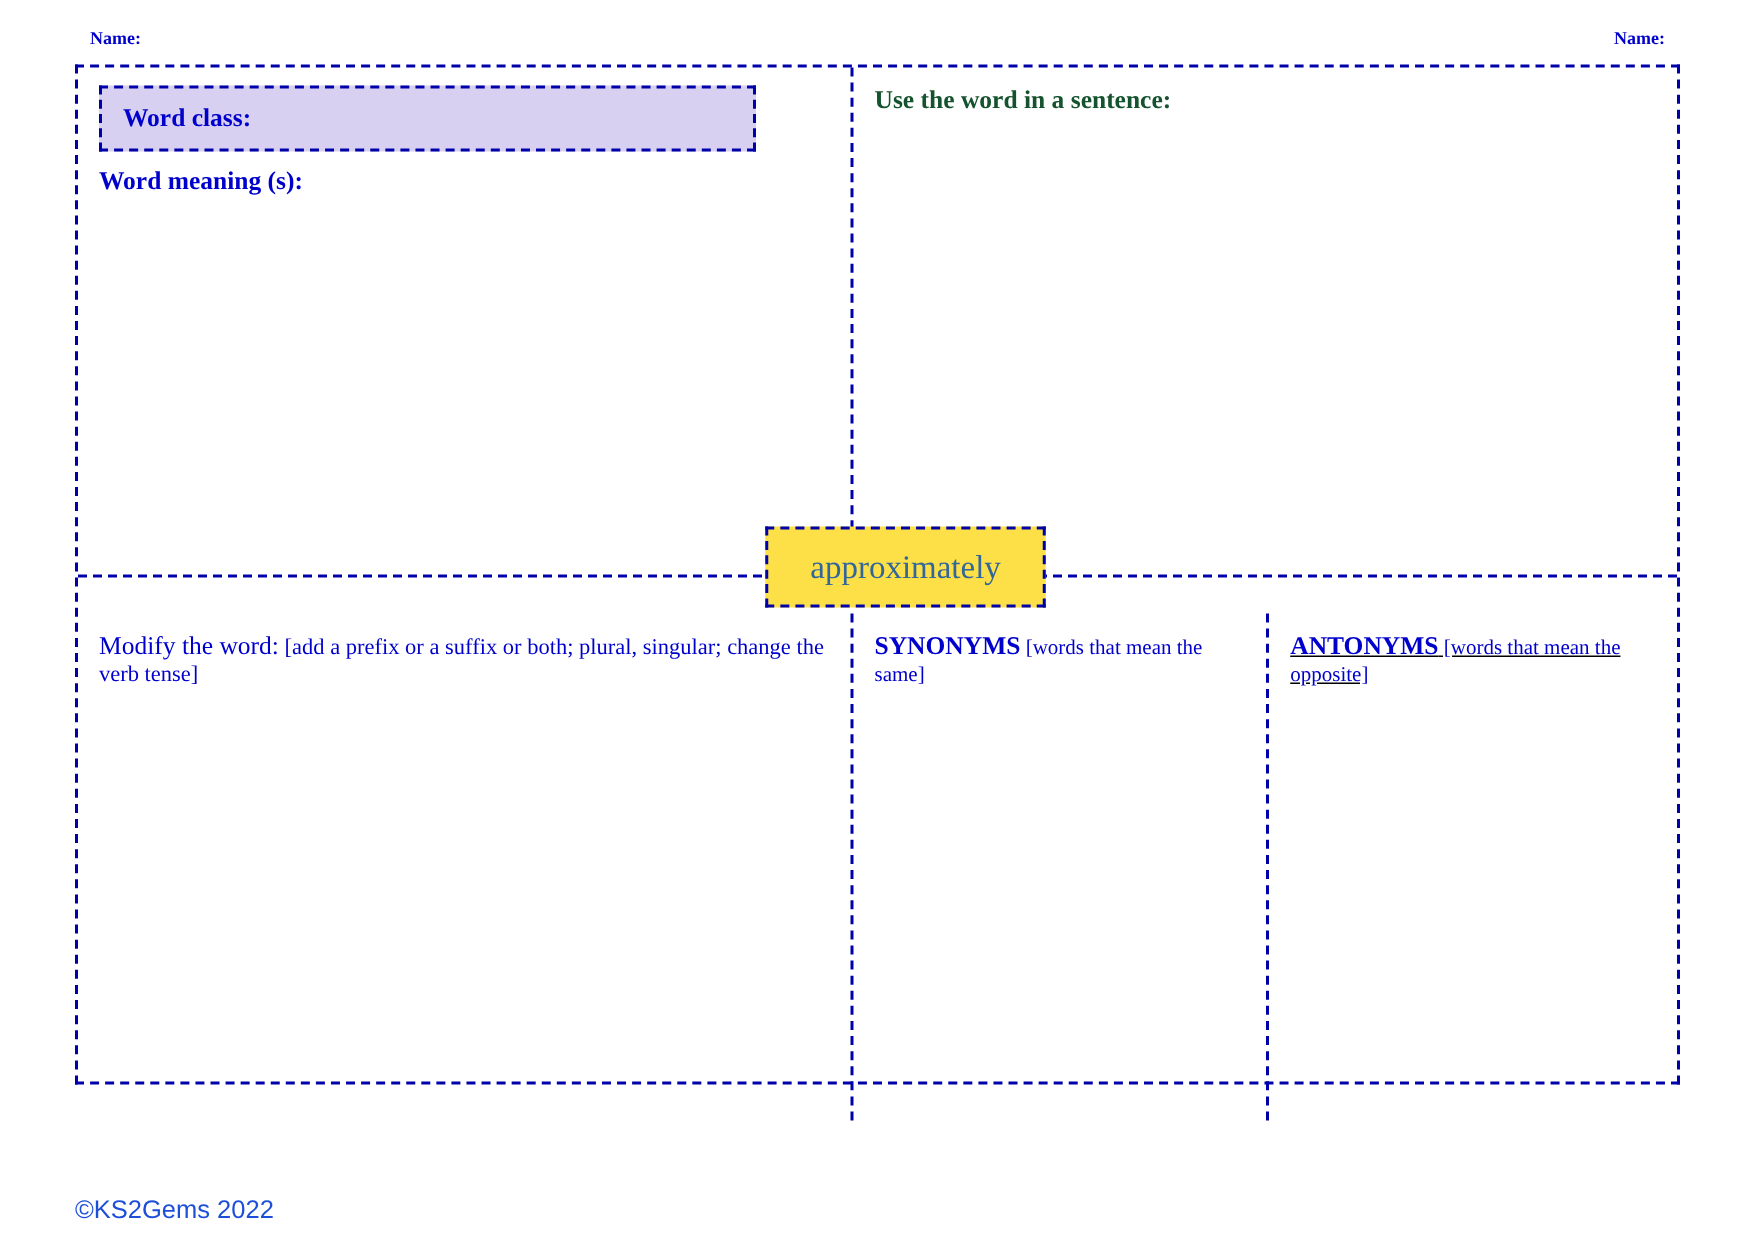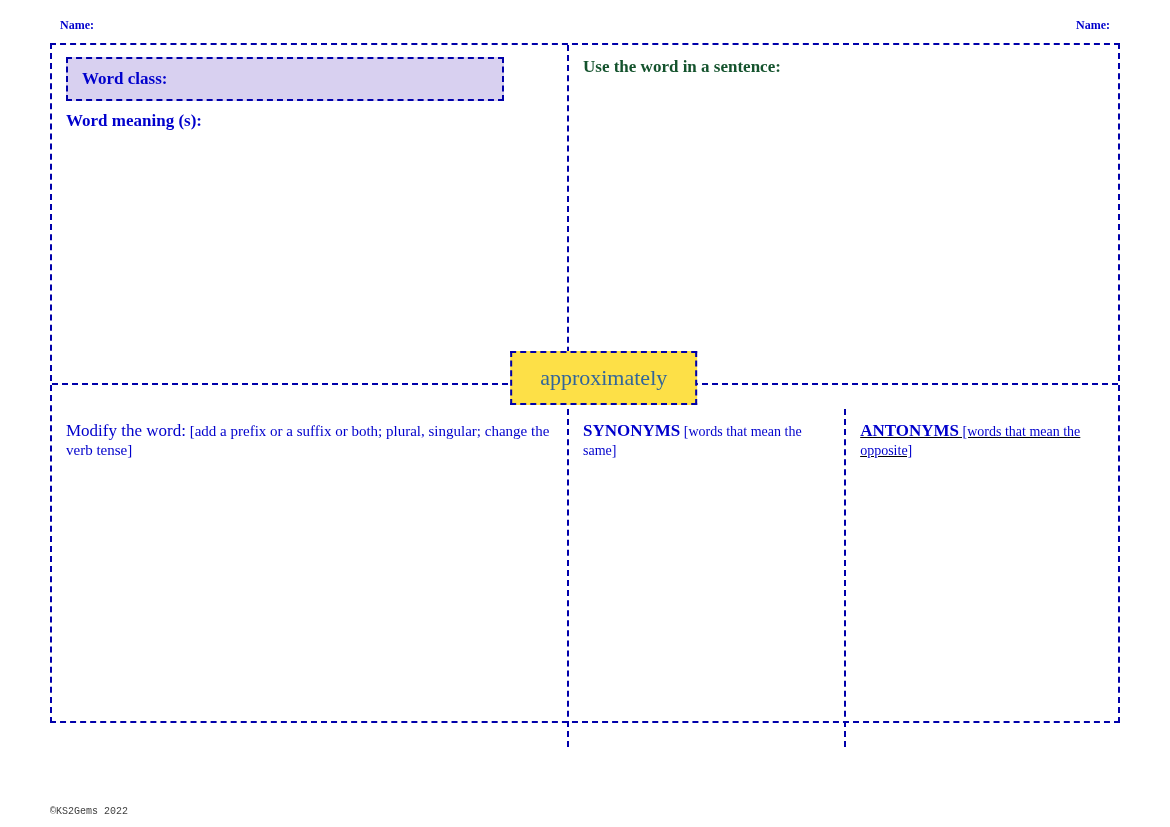--- a/index.html
+++ b/index.html
@@ -186,23 +186,23 @@
 
     .synonyms-normal, .antonyms-normal {
       font-weight: normal;
       font-size: 14px;
     }
 
     .footer {
       position: absolute;
       bottom: 10px;
       left: 50px;
-      font-size: 10px;
-      color: #404040;
-      font-family: Liberation Mono, monospace;
+      font-size: 17px;
+      color: #1d4ed8;
+      font-family: Liberation Sans, sans-serif;
     }
   </style>
 </head>
 <body>
 
 <div class="page">
 
 
   <div class="name-date-row">
     <span class="name-label">Name:</span>

